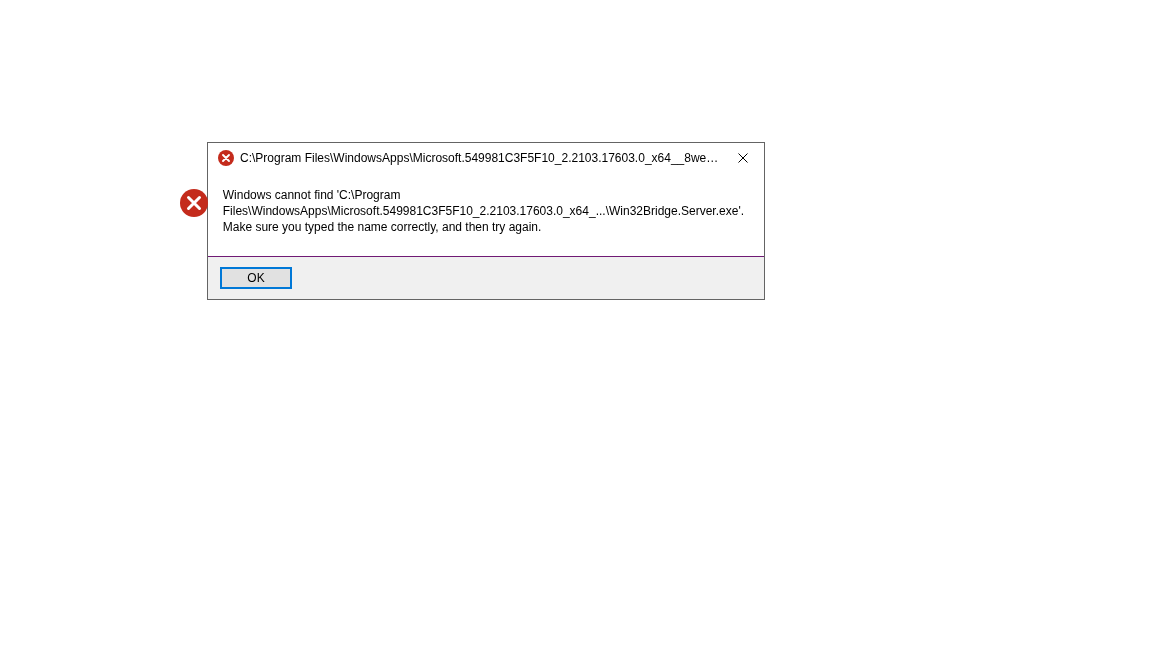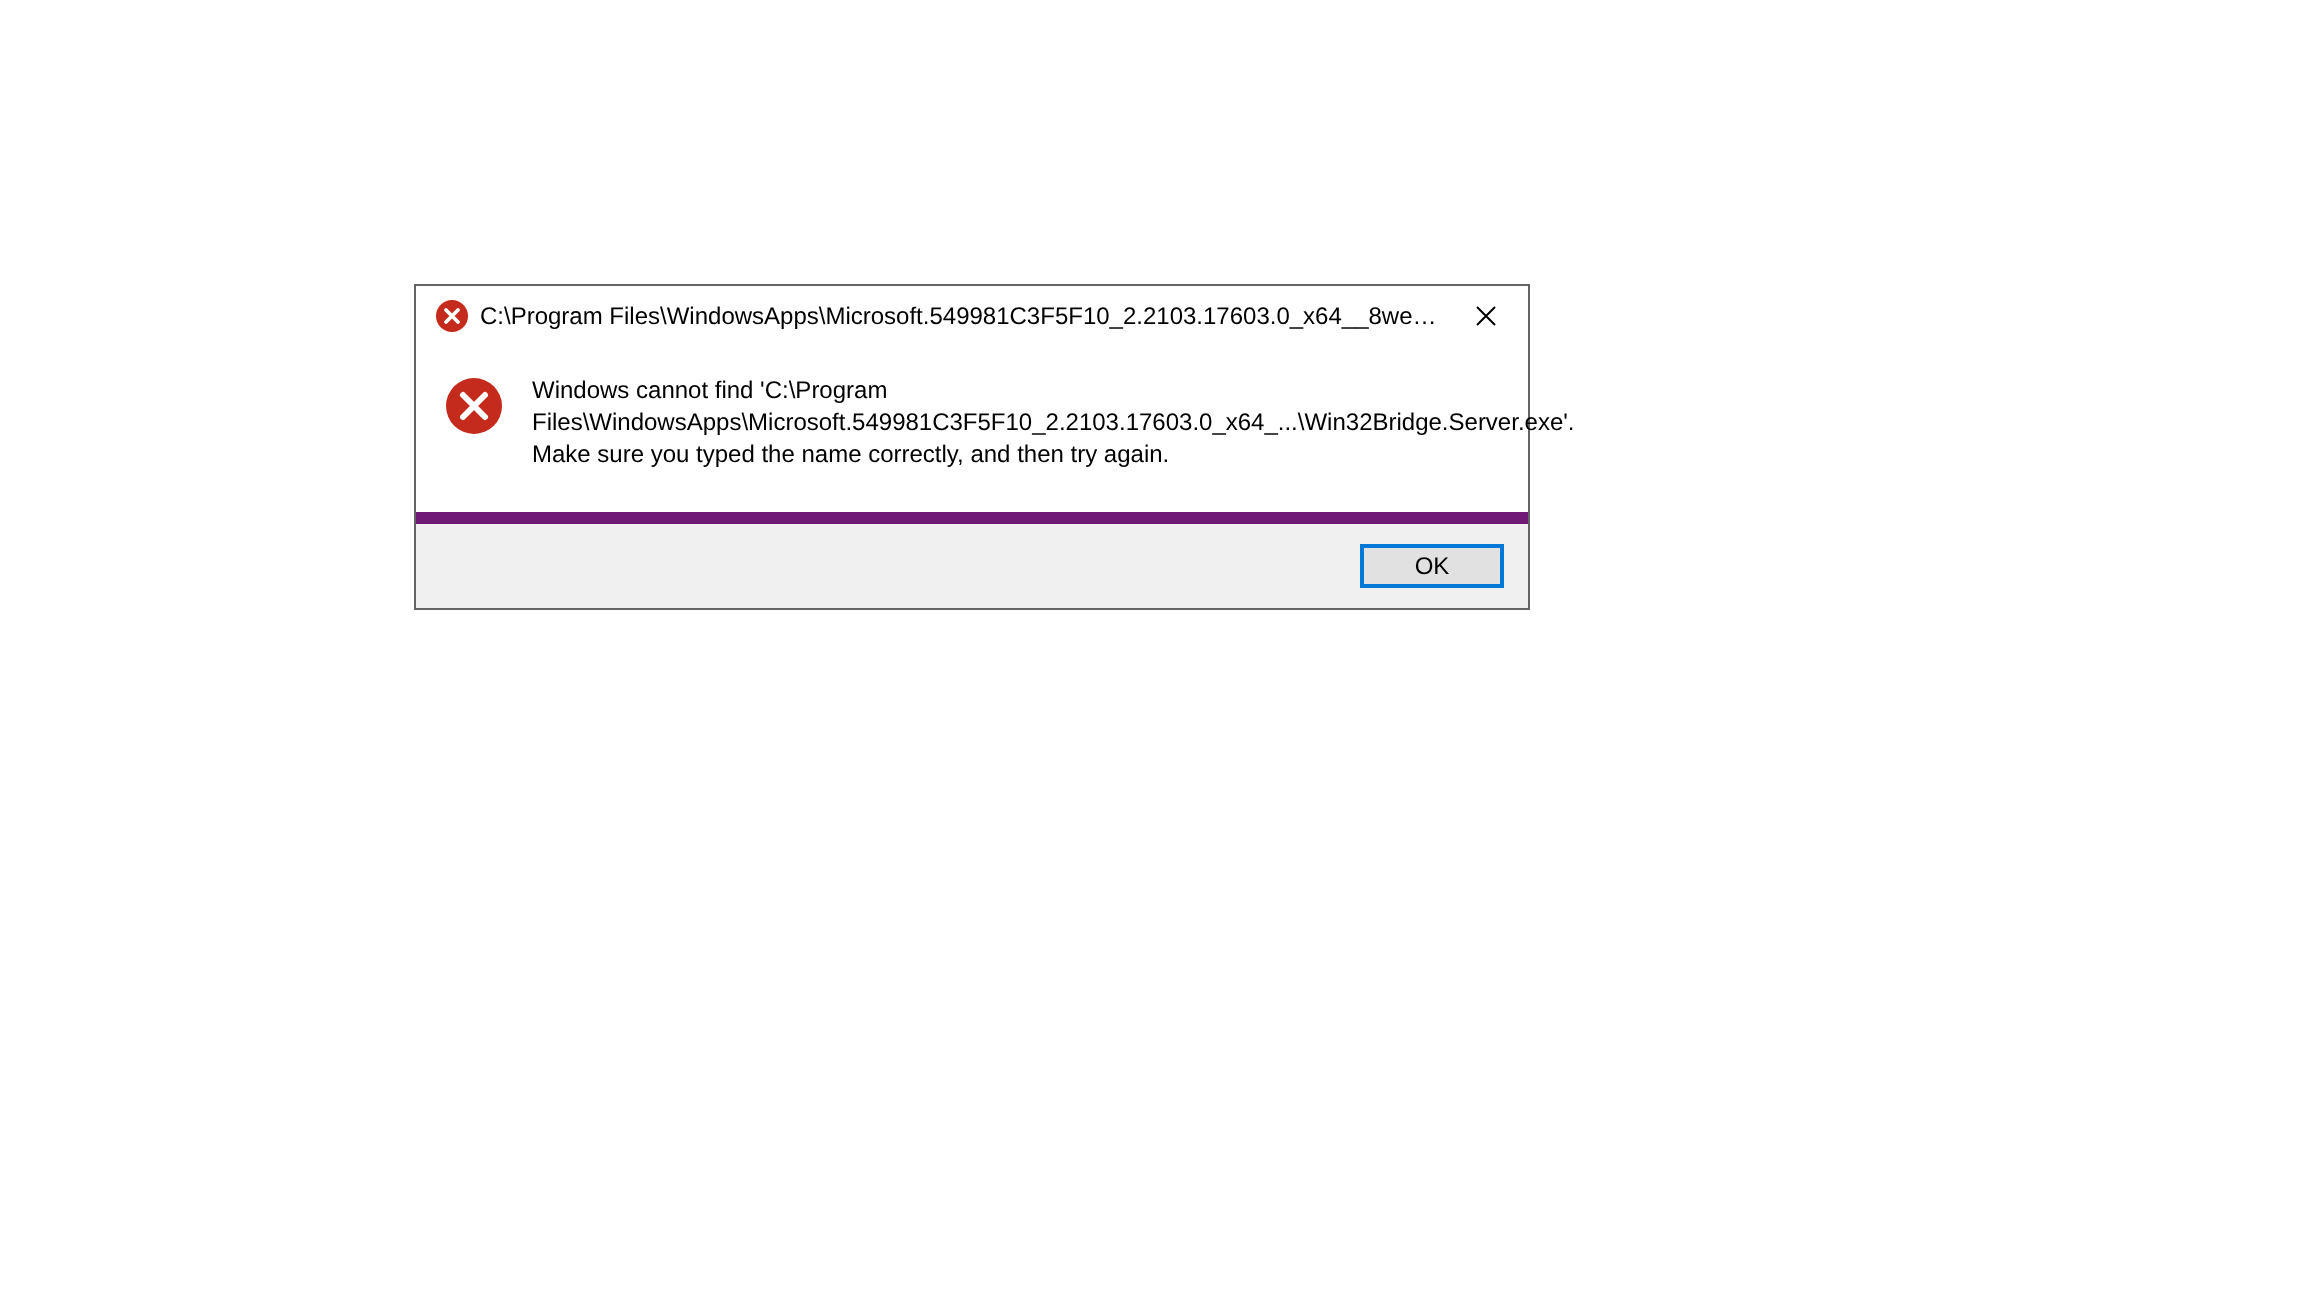--- a/index.html
+++ b/index.html
@@ -58,39 +58,40 @@
       margin-left: 6px;
     }
     .close-btn svg {
       width: 10px;
       height: 10px;
     }
     .content {
       display: flex;
       padding: 14px 20px 20px 14px;
       background: #ffffff;
+      justify-content: flex-end;
     }
     .content-icon {
       width: 30px;
       height: 30px;
       flex-shrink: 0;
       margin-right: 14px;
       margin-top: 1px;
     }
     .message {
       font-size: 12px;
       color: #000000;
       line-height: 1.35;
     }
     .button-bar {
       background: #f0f0f0;
-      border-top: 6px solid #701a75;
+      border-top: 1px solid #701a75;
       padding: 10px 12px;
       display: flex;
-      justify-content: flex-end;
+      justify-content: flex-start;
     }
     .ok-btn {
       width: 72px;
       height: 22px;
       background: #e1e1e1;
       border: 2px solid #0078d7;
       font-size: 12px;
       font-family: inherit;
       cursor: pointer;
       color: #000;

